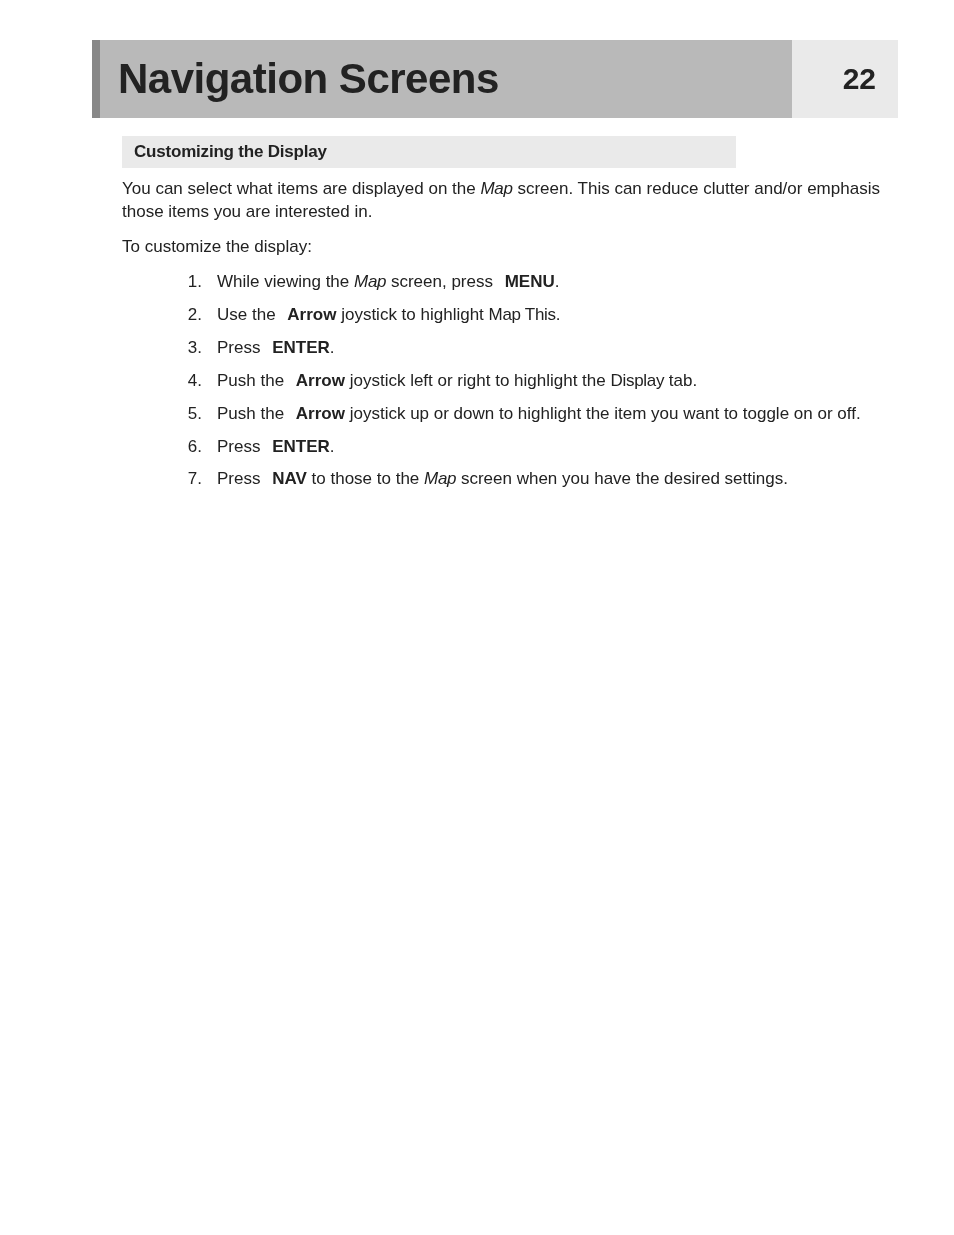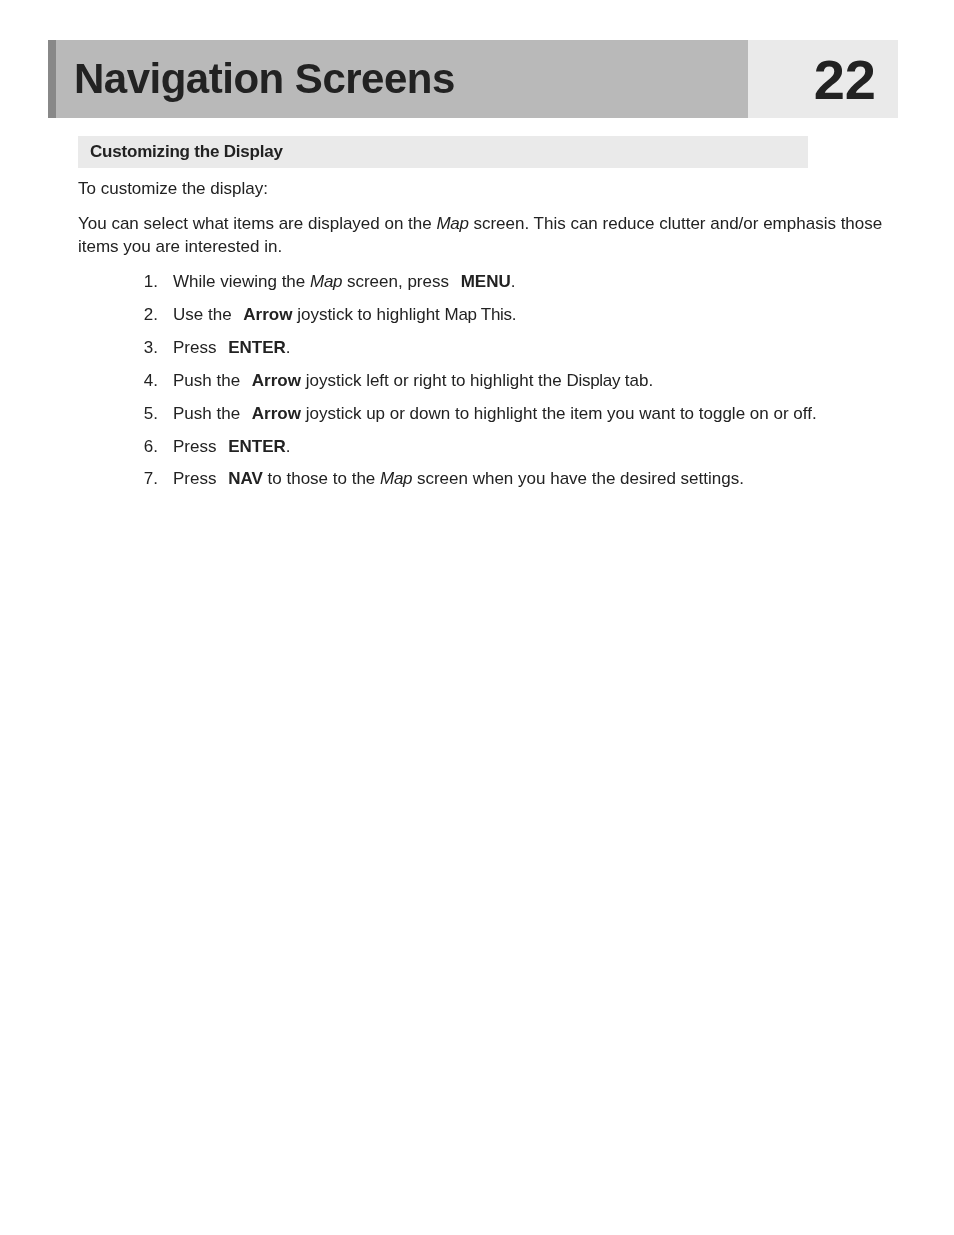--- a/index.html
+++ b/index.html
@@ -5,21 +5,21 @@
   * { margin: 0; padding: 0; box-sizing: border-box; }
   body {
     font-family: "Helvetica Neue", Helvetica, Arial, sans-serif;
     color: #222;
     background: #fff;
     width: 954px;
     height: 1235px;
     position: relative;
   }
   .page {
-    padding: 40px 56px 0 50px;
+    padding: 40px 56px 0 94px;
   }
   .header-row {
     display: flex;
     align-items: stretch;
     margin-bottom: 18px;
     margin-left: -2px;
     height: 78px;
   }
   .title-block {
     background: #b9b9b9;
@@ -39,31 +39,31 @@
   }
   .pagenum-block {
     background: #eaeaea;
     flex: 1;
     display: flex;
     align-items: center;
     justify-content: flex-end;
     padding-right: 22px;
   }
   .pagenum-block .num {
-    font-size: 56px;
+    font-size: 30px;
     font-weight: 700;
     color: #222;
     font-family: "Arial Narrow", "Helvetica Neue Condensed", Arial, sans-serif;
     font-stretch: condensed;
   }
   .subheader-bar {
     background: #eaeaea;
     padding: 6px 12px;
     margin: 0 0 10px 28px;
-    width: 730px;
+    width: 614px;
   }
   .subheader-bar .sub {
     font-weight: 700;
     font-size: 17px;
     letter-spacing: -0.2px;
   }
   .content {
     margin-left: 28px;
     margin-right: 4px;
     font-size: 17px;
@@ -106,24 +106,24 @@
     <div class="pagenum-block">
       <span class="num">22</span>
     </div>
   </div>
 
   <div class="subheader-bar">
     <span class="sub">Customizing the Display</span>
   </div>
 
   <div class="content">
-    <p>To  customize the display:</p>
     <p>
       <span>You can select what items are displayed on the </span><span class="ui it">Map</span><span> screen.  This can reduce clutter and/or emphasis those items you are interested in.</span>
     </p>
+    <p>To  customize the display:</p>
 
     <ol class="steps" id="steps-ol">
         <li>
           <span class="marker">1.</span>
           <p><span>While viewing the </span><span class="ui it">Map</span><span> screen, press </span><span class="b">MENU</span><span>.</span></p>
         </li>
         <li>
           <span class="marker">2.</span>
           <p><span>Use the </span><span class="b">Arrow</span><span> joystick to highlight </span><span class="ui">Map This</span><span>.</span></p>
         </li>

